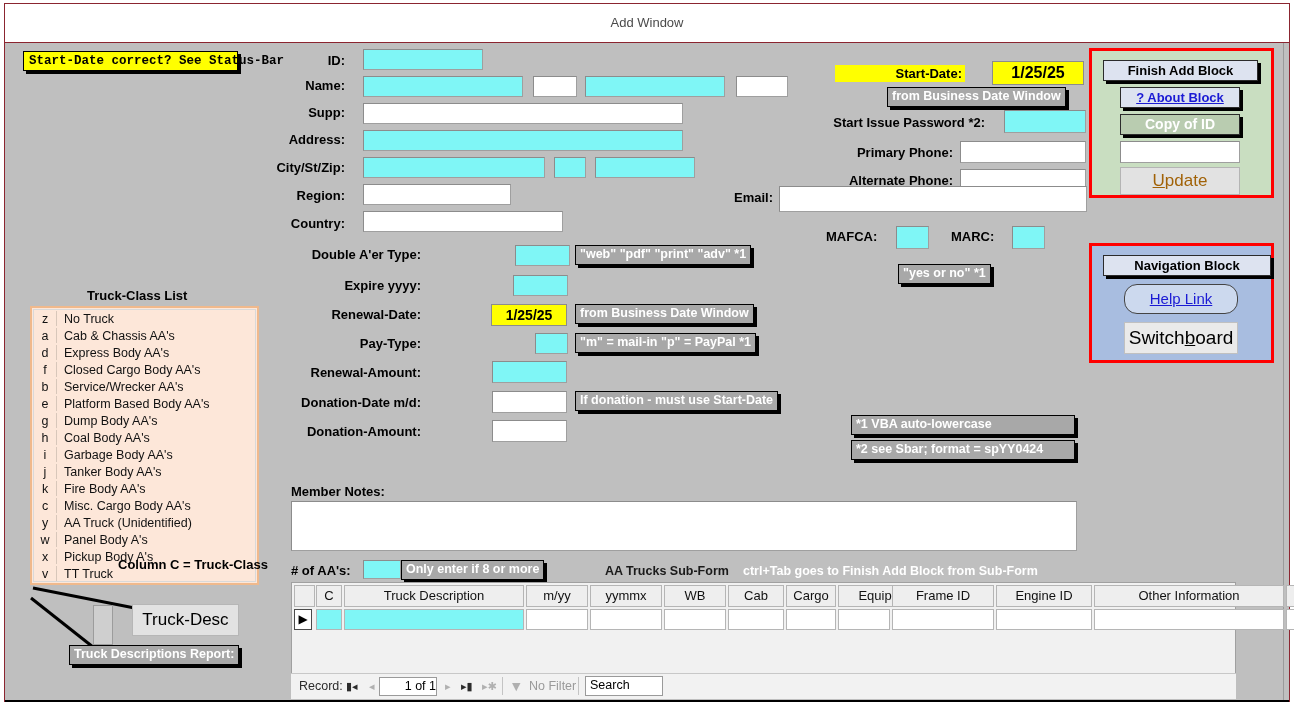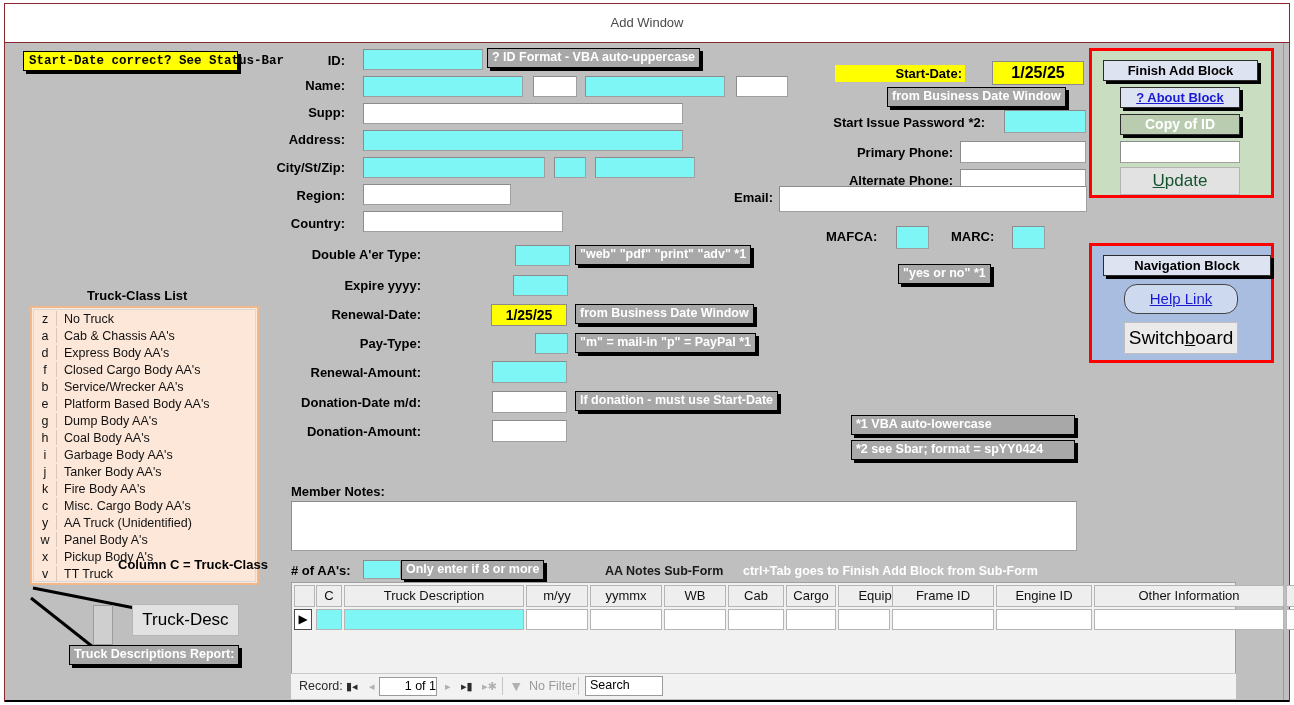--- a/index.html
+++ b/index.html
@@ -204,21 +204,21 @@
     color: #ffffff;
     text-align: center;
     white-space: nowrap;
     font-family: "Liberation Sans", sans-serif;
   }
   .btn-plain {
     position: absolute;
     background: #e2e2e2;
     border: 1px solid #b4b4b4;
     font-size: 17px;
-    color: #14532d;
+    color: #a16207;
     text-align: center;
     white-space: nowrap;
     font-family: "Liberation Sans", sans-serif;
   }
   .btn-round {
     position: absolute;
     background: #ccd9ee;
     border: 1px solid #444;
     border-radius: 5px;
     font-size: 15px;
@@ -377,21 +377,20 @@
 
       <div class="lbl r" style="left:200px; top:10px; width:140px;">ID:</div>
       <div class="lbl r" style="left:200px; top:35px; width:140px;">Name:</div>
       <div class="lbl r" style="left:200px; top:62px; width:140px;">Supp:</div>
       <div class="lbl r" style="left:200px; top:89px; width:140px;">Address:</div>
       <div class="lbl r" style="left:200px; top:117px; width:140px;">City/St/Zip:</div>
       <div class="lbl r" style="left:200px; top:145px; width:140px;">Region:</div>
       <div class="lbl r" style="left:200px; top:173px; width:140px;">Country:</div>
 
       <div class="fld cyan" style="left:358px; top:6px; width:120px; height:21px;"></div>
-      <div class="note" style="left:482px; top:5px;">? ID Format - VBA auto-uppercase</div>
 
       <div class="fld cyan" style="left:358px; top:33px; width:160px; height:21px;"></div>
       <div class="fld" style="left:528px; top:33px; width:44px; height:21px;"></div>
       <div class="fld cyan" style="left:580px; top:33px; width:140px; height:21px;"></div>
       <div class="fld" style="left:731px; top:33px; width:52px; height:21px;"></div>
 
       <div class="fld" style="left:358px; top:60px; width:320px; height:21px;"></div>
       <div class="fld cyan" style="left:358px; top:87px; width:320px; height:21px;"></div>
 
       <div class="fld cyan" style="left:358px; top:114px; width:182px; height:21px;"></div>
@@ -567,21 +566,21 @@
         <div class="btn-round" style="left:32px; top:38px; width:114px; height:30px; line-height:28px;border-radius:13px;">Help Link</div>
         <div class="btn-sw" style="left:32px; top:76px; width:114px; height:32px; line-height:30px;">
           <span>Switch</span><span class="u-letter">b</span><span>oard</span>
         </div>
       </div>
 
       <div class="lbl" style="left:286px; top:520px;"># of AA's:</div>
       <div class="fld cyan" style="left:358px; top:517px; width:38px; height:19px;"></div>
       <div class="note" style="left:396px; top:517px;">Only enter if 8 or more</div>
 
-      <div class="hdr-dark" style="left:600px; top:521px;">AA Notes Sub-Form</div>
+      <div class="hdr-dark" style="left:600px; top:521px;">AA Trucks Sub-Form</div>
       <div class="hdr-note" style="left:738px; top:521px;">ctrl+Tab goes to Finish Add Block from Sub-Form</div>
 
       <div class="subform" style="left:286px; top:539px; width:945px; height:111px;">
         <div id="sf-head-row">
             <div class="sf-corner" style="left: 2px; top: 2px; width: 21px; height: 22px;"></div>
             <div class="sf-head" style="left: 24px; top: 2px; width: 26px;">C</div>
             <div class="sf-head" style="left: 52px; top: 2px; width: 180px;">Truck Description</div>
             <div class="sf-head" style="left: 234px; top: 2px; width: 62px;">m/yy</div>
             <div class="sf-head" style="left: 298px; top: 2px; width: 72px;">yymmx</div>
             <div class="sf-head" style="left: 372px; top: 2px; width: 62px;">WB</div>

